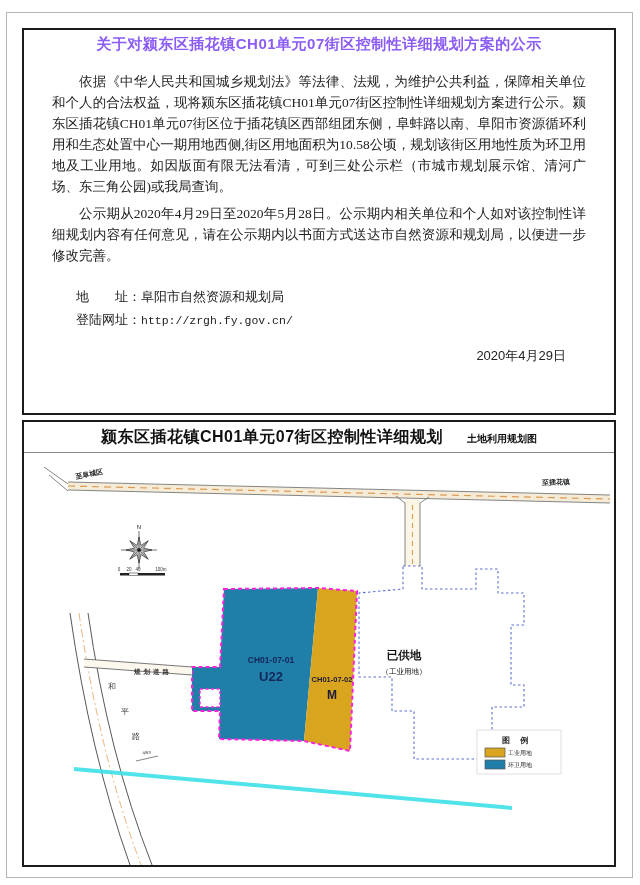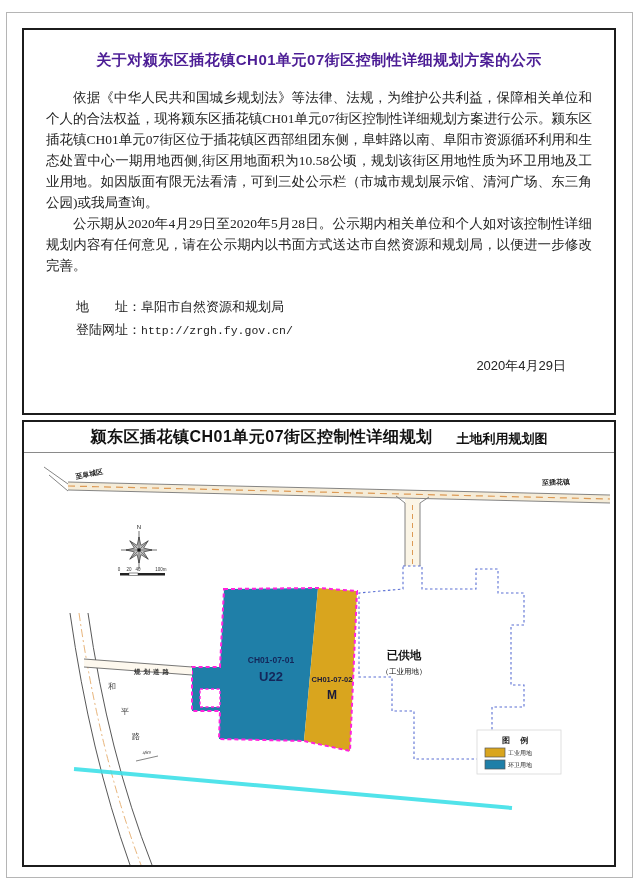--- a/index.html
+++ b/index.html
@@ -9,26 +9,26 @@
     overflow:hidden;
   }
   .outer-frame{position:absolute;left:6px;right:7px;top:12px;bottom:7px;border:1px solid #b5b5b5;}
   
   .doc-box{
     position:absolute;left:22px;top:28px;width:594px;height:387px;
     border:2px solid #1c1c1c;background:#fff;box-sizing:border-box;
     padding:0 22px;
   }
   .doc-title{
-    margin-top:21px;text-align:center;font-size:15px;font-weight:bold;
-    letter-spacing:0.5px;color:#4c1d95;
+    margin-top:5px;text-align:center;font-size:15px;font-weight:bold;
+    letter-spacing:0.5px;color:#8b5cf6;
   }
   .doc-body{margin-top:17px;font-family:"Liberation Serif","DejaVu Serif",serif;}
   .doc-body p{
-    margin:0;font-size:13.5px;line-height:21px;text-indent:2em;
+    margin:6px;font-size:13.5px;line-height:21px;text-indent:2em;
     text-align:justify;color:#222;
   }
   .contact-block{
     margin-top:19px;margin-left:30px;
     font-family:"Liberation Serif","DejaVu Serif",serif;
     font-size:13px;line-height:23px;color:#222;
   }
   .contact-line{white-space:pre;}
   .url-value{font-family:"Liberation Mono","DejaVu Sans Mono",monospace;font-size:11.5px;}
   .doc-date{
@@ -38,21 +38,21 @@
   
   .map-box{
     position:absolute;left:22px;top:420px;width:594px;height:447px;
     border:2px solid #1c1c1c;box-sizing:border-box;background:#fff;
   }
   .map-title-band{
     height:30px;border-bottom:1px solid #8a8a8a;
     display:flex;align-items:center;justify-content:center;gap:24px;
   }
   .map-title{font-size:16px;font-weight:bold;color:#111;letter-spacing:0.5px;}
-  .map-subtitle{font-size:13px;font-weight:bold;color:#111;margin-top:3px;}
+  .map-subtitle{font-size:10px;font-weight:bold;color:#111;margin-top:3px;}
   .map-canvas{display:block;}
   svg text{font-family:"Liberation Sans","DejaVu Sans",sans-serif;}
 </style>
 </head>
 <body>
 
 <div class="outer-frame"></div>
 
 <div class="doc-box">
   <div class="doc-title">关于对颍东区插花镇CH01单元07街区控制性详细规划方案的公示</div>

